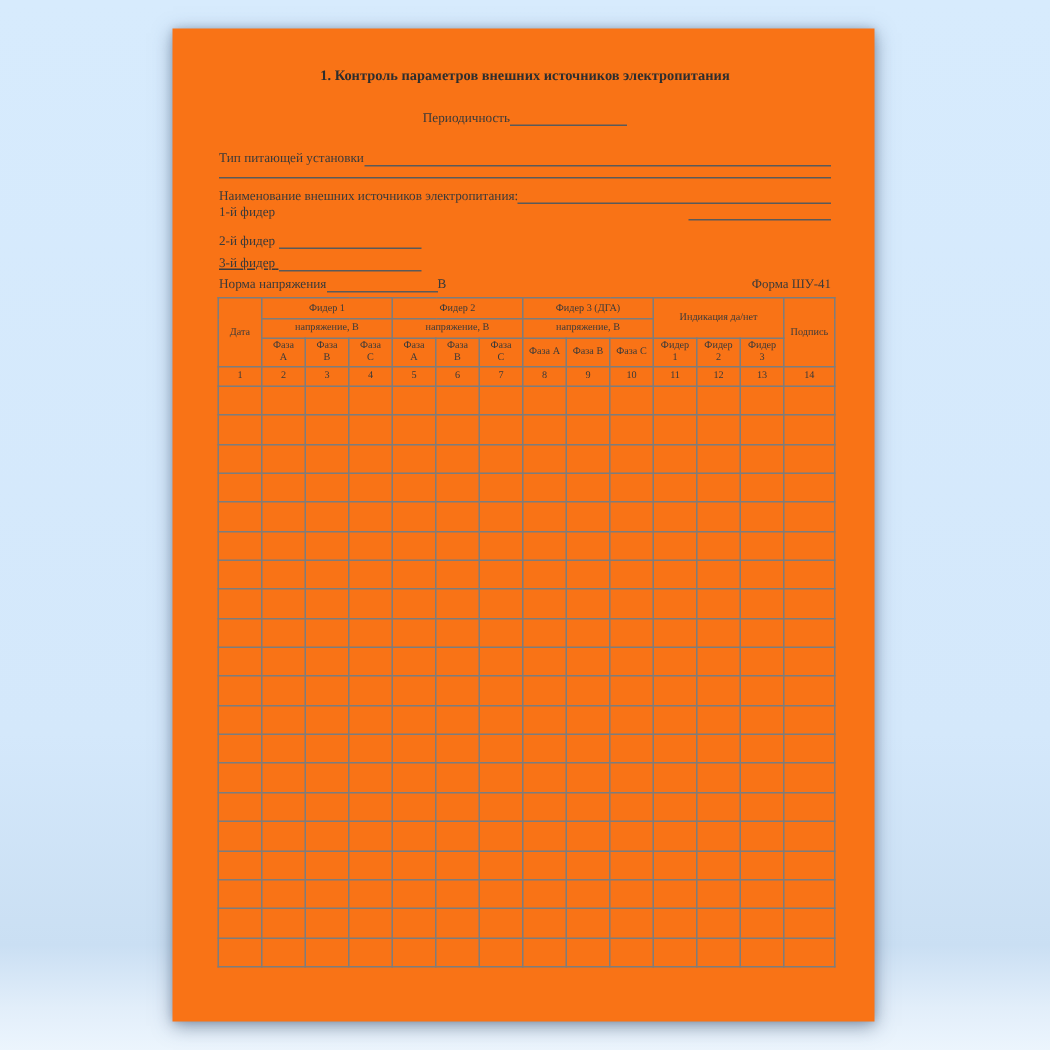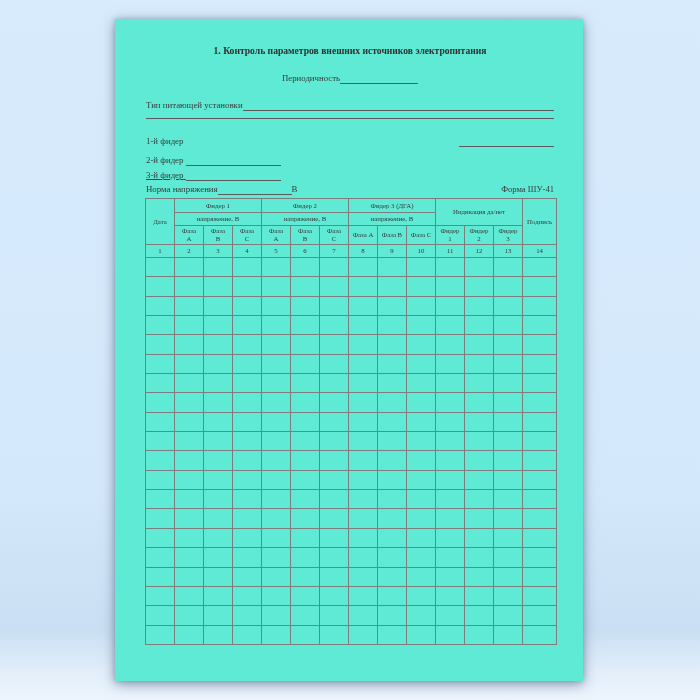--- a/index.html
+++ b/index.html
@@ -3,21 +3,21 @@
 <meta charset="utf-8">
 <style>
   html,body{margin:0;padding:0;}
   body{
     width:700px;height:700px;overflow:hidden;position:relative;
     font-family:"Liberation Serif","DejaVu Serif",serif;
     background:linear-gradient(180deg,#d7ebfd 0%,#d4e8fb 70%,#cadff3 90%,#e2eefa 96%,#ecf5fd 100%);
   }
   .page{
     position:absolute;left:115px;top:19px;width:468px;height:662px;
-    background:#5eead4;
+    background:#f97316;
     box-shadow:0 3px 12px rgba(74,96,124,0.62),0 0 5px rgba(74,96,124,0.30);
     color:#3a3a3a;
   }
   .tline{position:absolute;left:31px;right:29px;height:13px;line-height:13px;font-size:8.8px;display:flex;align-items:flex-end;}
   .doc-title{top:25px;justify-content:center;font-weight:bold;font-size:9.6px;color:#2e2e2e;}
   .row-period{top:53px;justify-content:center;}
   .row-supply{top:80px;}
   .row-line2{top:88px;}
   .row-sources{top:105px;}
   .row-f1{top:116px;justify-content:space-between;}
@@ -63,20 +63,24 @@
 
   <div class="tline row-supply">
     <span>Тип питающей установки</span>
       <span class="fill-line fill-grow"></span>
   </div>
 
   <div class="tline row-line2">
     <span class="fill-line fill-grow"></span>
   </div>
 
+  <div class="tline row-sources">
+    <span>Наименование внешних источников электропитания:</span>
+      <span class="fill-line fill-grow"></span>
+  </div>
 
   <div class="tline row-f1">
     <span>1-й фидер</span>&nbsp;<span class="fill-line w95"></span>
   </div>
 
   <div class="tline row-f2">
     <span>2-й фидер</span>&nbsp;<span class="fill-line w95"></span>
   </div>
 
   <div class="tline row-f3">

